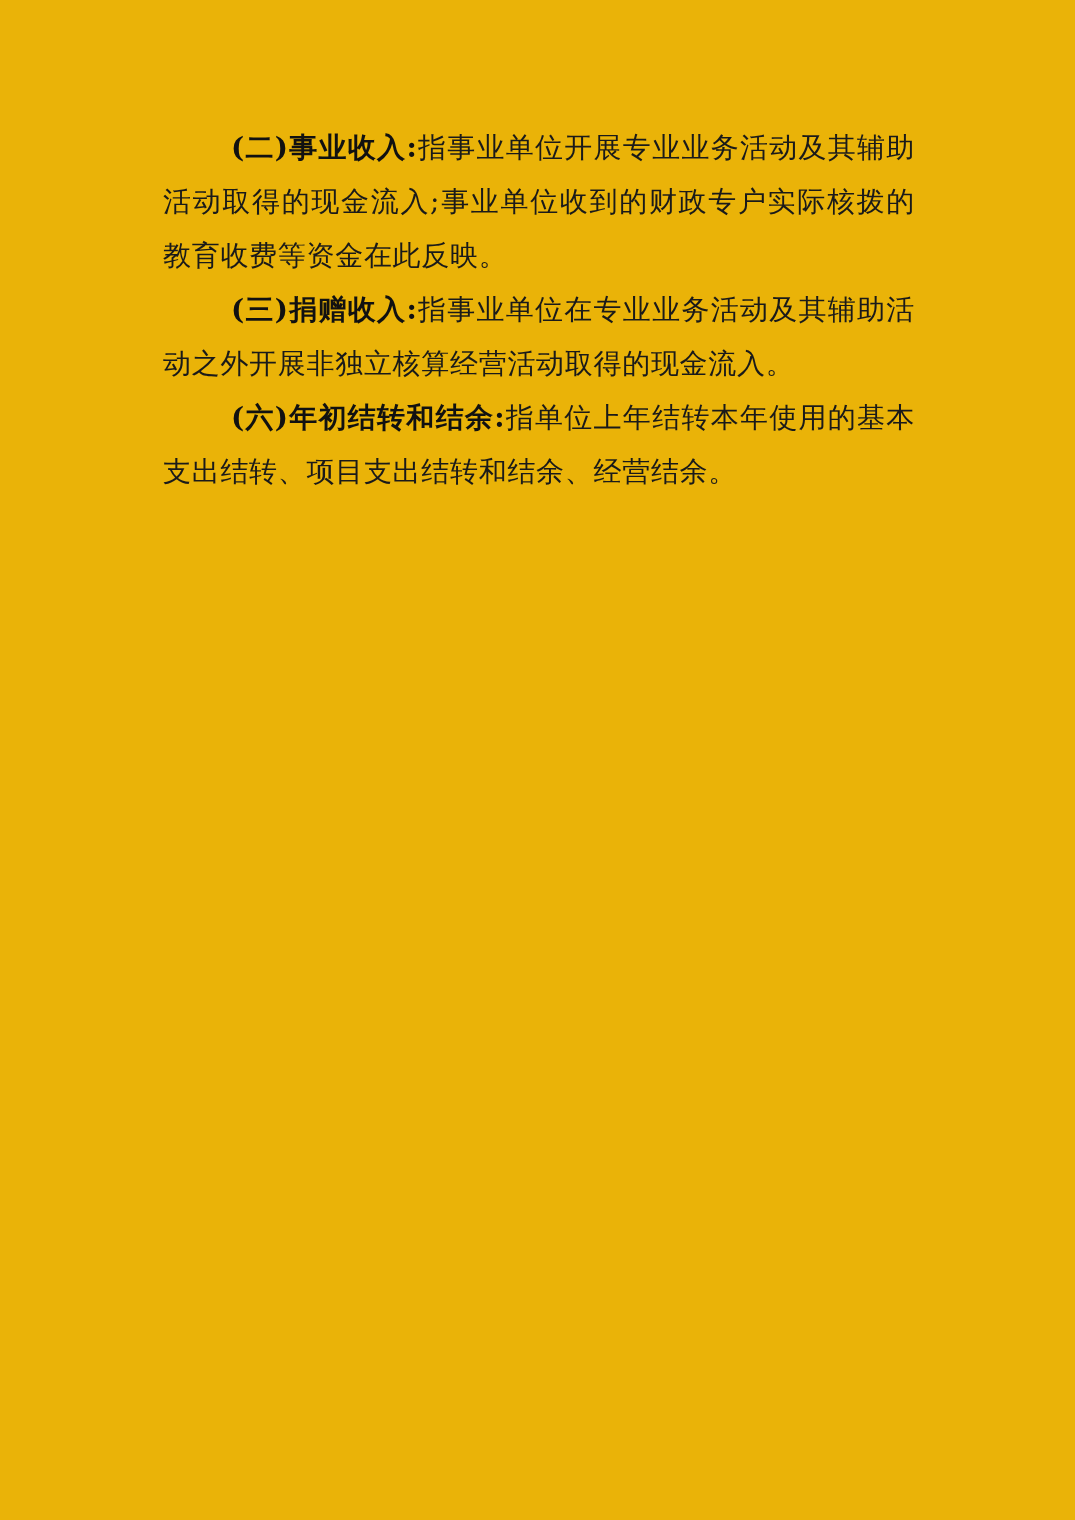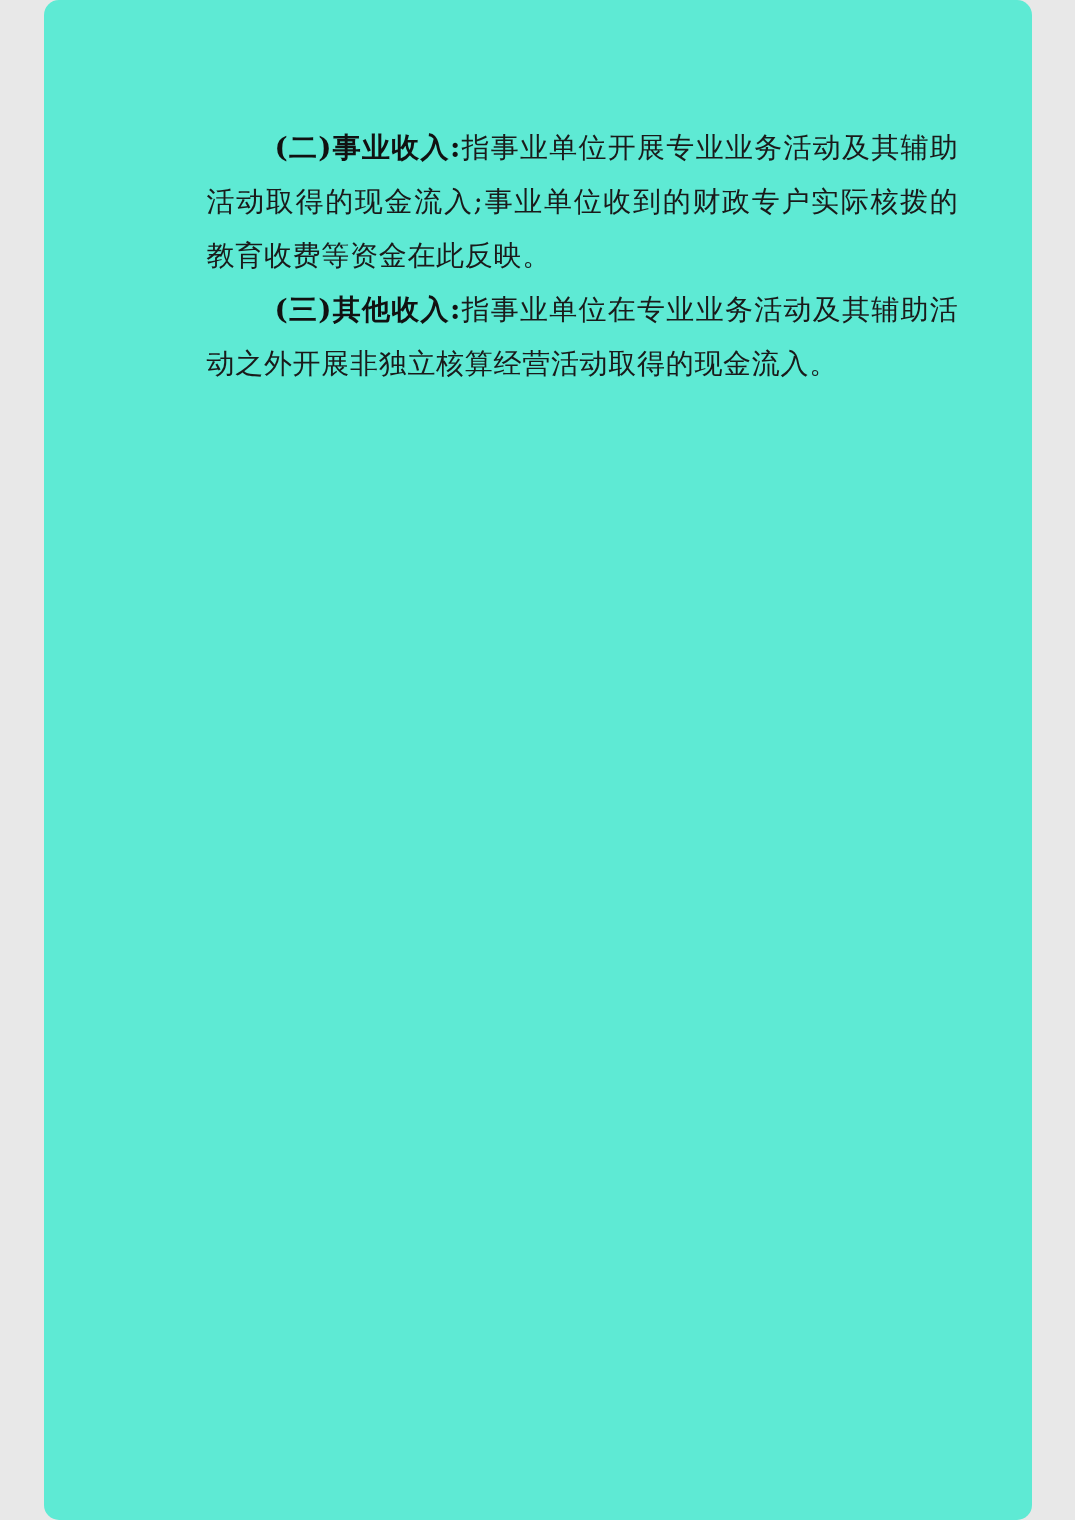--- a/index.html
+++ b/index.html
@@ -3,26 +3,25 @@
 <meta charset="utf-8">
 <style>
   html, body {
     margin: 0;
     padding: 0;
     background: #e8e8e8;
     font-family: "DejaVu Serif", "Liberation Serif", serif;
   }
   .page {
     position: relative;
-    width: 988px;
+    width: 1075px;
     height: 1520px;
     margin: 0 auto;
-    background: #5eead4;
+    background: #eab308;
     overflow: hidden;
-    border-radius: 15px;
   }
   .content {
     position: absolute;
     left: 163px;
     top: 121px;
     width: 752px;
   }
   .para {
     margin: 0;
     padding: 0;
@@ -45,20 +44,21 @@
   }
 </style>
 </head>
 <body>
 
 <div class="page">
   <div class="content">
 
     <p class="para"><span class="term-head">(二)事业收入:</span><span class="term-body">指事业单位开展专业业务活动及其辅助活动取得的现金流入;事业单位收到的财政专户实际核拨的教育收费等资金在此反映。</span></p>
 
-    <p class="para"><span class="term-head">(三)其他收入:</span><span class="term-body">指事业单位在专业业务活动及其辅助活动之外开展非独立核算经营活动取得的现金流入。</span></p>
+    <p class="para"><span class="term-head">(三)捐赠收入:</span><span class="term-body">指事业单位在专业业务活动及其辅助活动之外开展非独立核算经营活动取得的现金流入。</span></p>
 
 
 
+    <p class="para"><span class="term-head">(六)年初结转和结余:</span><span class="term-body">指单位上年结转本年使用的基本支出结转、项目支出结转和结余、经营结余。</span></p>
 
 
   </div>
 </div>
 
 </body></html>

